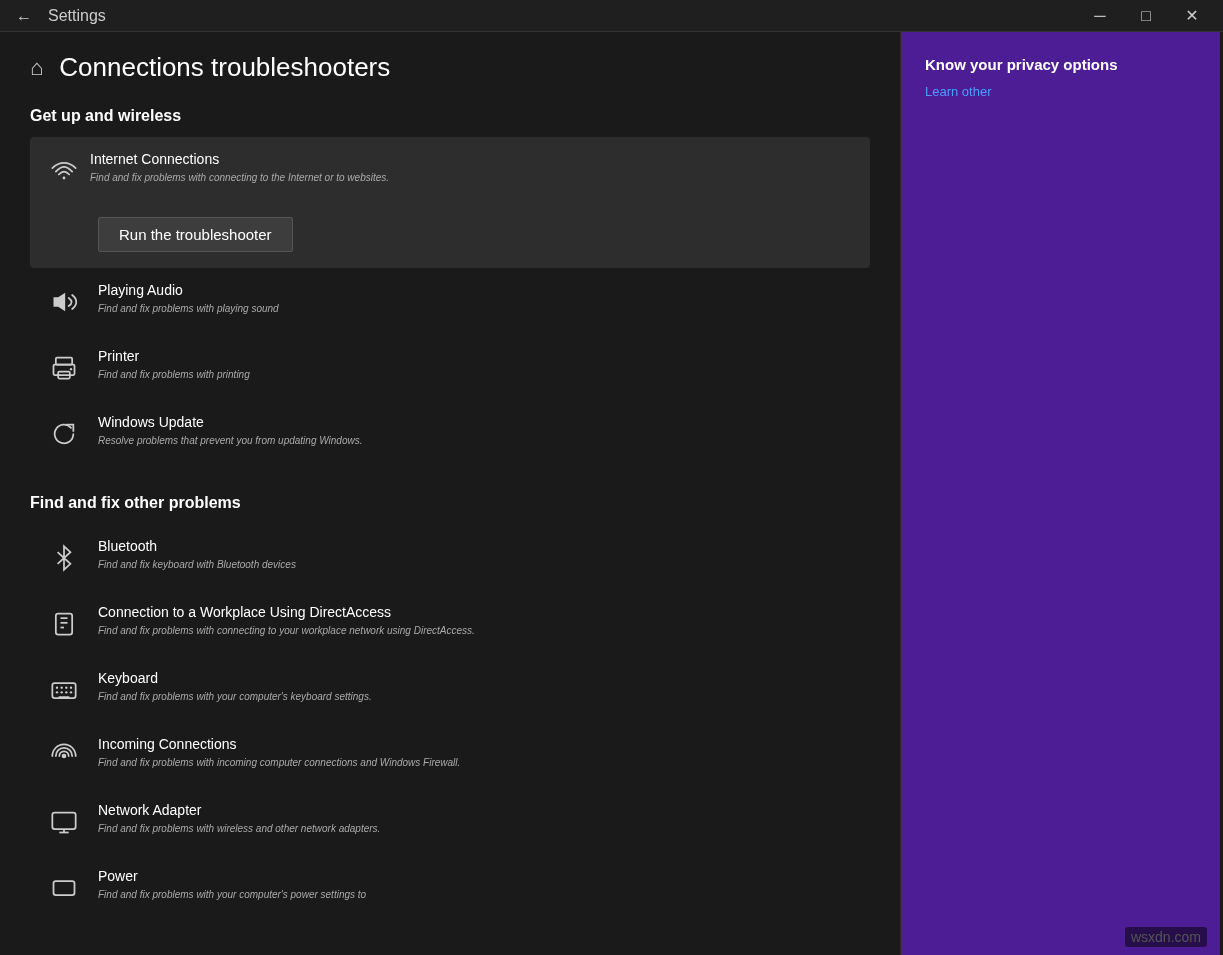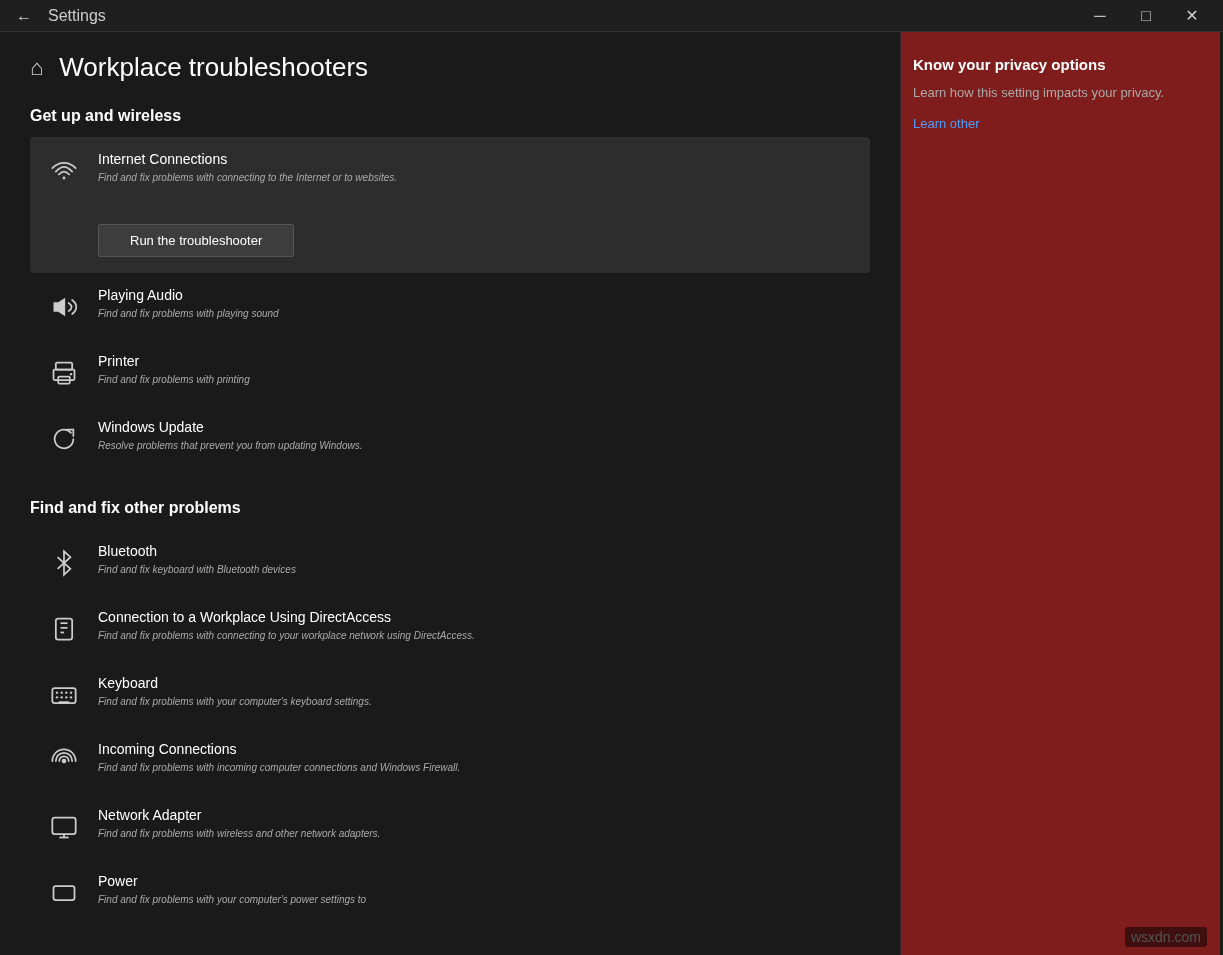--- a/index.html
+++ b/index.html
@@ -95,21 +95,21 @@
       transition: background 0.15s;
     }
     .troubleshooter-item.expanded {
       background: #2d2d2d;
       flex-direction: column;
       padding-bottom: 16px;
     }
     .item-top {
       display: flex;
       align-items: flex-start;
-      gap: 16px;
+      gap: 8px;
       width: 100%;
     }
     .item-icon {
       width: 36px;
       height: 36px;
       display: flex;
       align-items: center;
       justify-content: center;
       flex-shrink: 0;
       font-size: 22px;
@@ -123,36 +123,36 @@
       color: #fff;
       margin-bottom: 4px;
     }
     .item-desc {
       font-size: 10px;
       color: #aaa;
       line-height: 1.4;
       font-style: italic;
     }
     .run-btn {
-      margin-top: 19px;
+      margin-top: 12px;
       margin-left: 52px;
       background: #3d3d3d;
       border: 1px solid #555;
       color: #fff;
-      padding: 8px 31px;
-      cursor: pointer;
-      font-size: 13px;
+      padding: 8px 20px;
+      cursor: pointer;
+      font-size: 15px;
       border-radius: 2px;
     }
     .section-gap { margin-bottom: 28px; }
     .sidebar {
       width: 320px;
-      padding: 24px 12px;
+      padding: 24px 24px;
       border-left: 1px solid #2a2a2a;
-      background: #7f1d1d;
+      background: #4c1d95;
     }
     .sidebar-section-title {
       font-size: 15px;
       font-weight: 600;
       color: #fff;
       margin-bottom: 10px;
     }
     .sidebar-text {
       font-size: 13px;
       color: #aaa;
@@ -193,21 +193,21 @@
     <button class="title-bar-btn close">✕</button>
   </div>
 </div>
 
 <div class="app-layout">
 
   <div class="main-content">
 
     <div class="page-header">
       <span class="home-icon">⌂</span>
-      <h1 class="page-title">Workplace troubleshooters</h1>
+      <h1 class="page-title">Connections troubleshooters</h1>
     </div>
 
     <div class="section-gap">
       <div class="section-title">Get up and wireless</div>
 
       <div class="troubleshooter-item expanded">
         <div class="item-top">
           <div class="item-icon">
             <svg class="svg-icon" viewBox="0 0 24 24" fill="none" stroke="#ccc" stroke-width="1.5">
               <path d="M5 12.5C7.5 10 10 8.5 12 8.5s4.5 1.5 7 4" stroke-linecap="round"></path>
@@ -356,18 +356,17 @@
         <div class="item-text">
           <div class="item-name">Power</div>
           <div class="item-desc">Find and fix problems with your computer's power settings to</div>
         </div>
       </div>
     </div>
   </div>
 
   <div class="sidebar">
     <div class="sidebar-section-title">Know your privacy options</div>
-    <p class="sidebar-text">Learn how this setting impacts your privacy.</p>
     <a class="learn-more-link" href="#">Learn other</a>
   </div>
 </div>
 
 <div class="watermark">wsxdn.com</div>
 
 </body></html>

